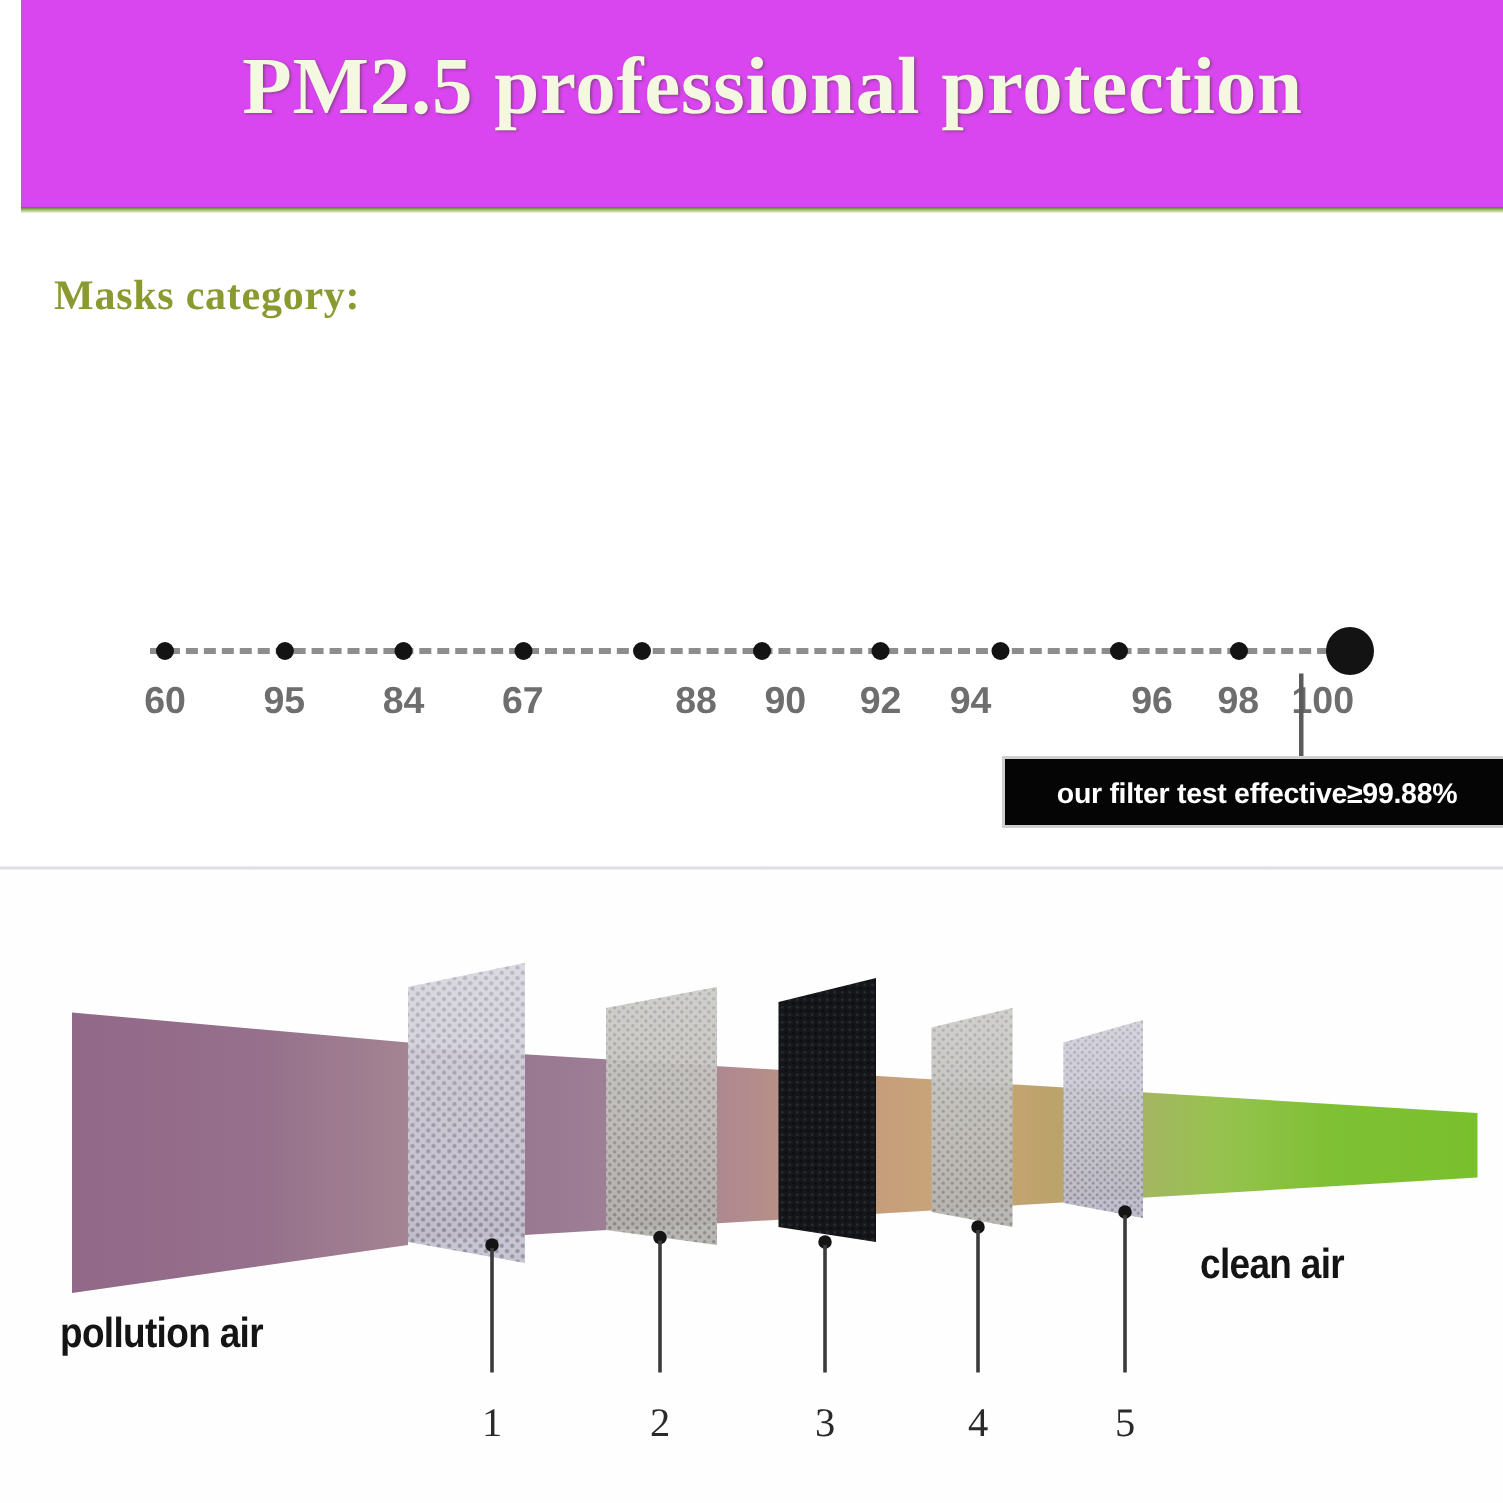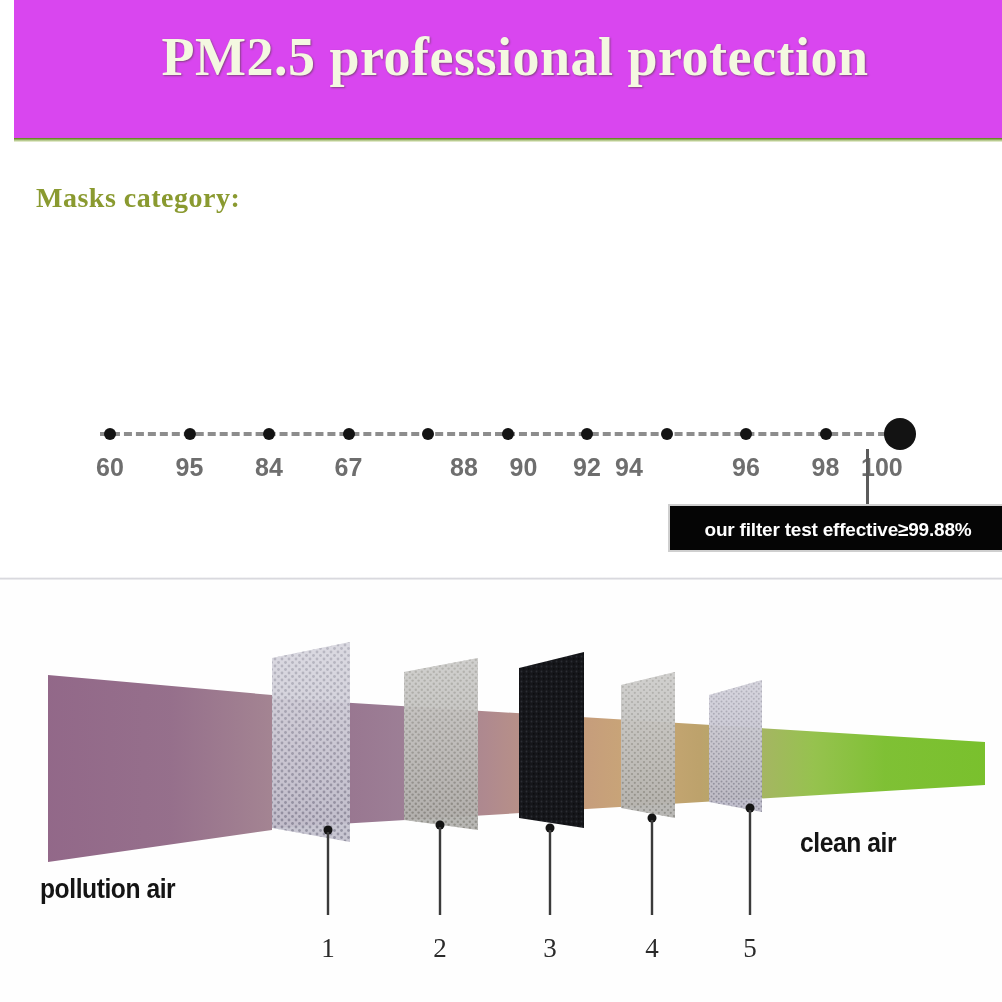--- a/index.html
+++ b/index.html
@@ -241,23 +241,23 @@
         <div class="tick-label" style="left: 269px;">84</div>
         <div class="tick-dot" style="left: 348.5px;"></div>
         <div class="tick-label" style="left: 348.5px;">67</div>
         <div class="tick-dot" style="left: 428px;"></div>
         <div class="tick-label" style="left: 428px; margin-left: 36px;">88</div>
         <div class="tick-dot" style="left: 507.5px;"></div>
         <div class="tick-label" style="left: 507.5px; margin-left: 16px;">90</div>
         <div class="tick-dot" style="left: 587px;"></div>
         <div class="tick-label" style="left: 587px; text-align: center;">92</div>
         <div class="tick-dot" style="left: 666.5px;"></div>
-        <div class="tick-label" style="left: 629px;">94</div>
+        <div class="tick-label" style="left: 647px;">94</div>
         <div class="tick-dot" style="left: 746px;"></div>
-        <div class="tick-label" style="left: 746px;">96</div>
+        <div class="tick-label" style="left: 768px;">96</div>
         <div class="tick-dot" style="left: 825.5px;"></div>
         <div class="tick-label" style="left: 825.5px;">98</div>
         <div class="tick-dot" style="left: 905px;"></div>
         <div class="tick-label last" style="left: 861px;">100</div>
         <div class="tick-dot big" style="left: 900.23px;"></div>
       </div>
     <div class="drop-arrow-line"></div>
     <div class="drop-arrow-head"></div>
   </div>
 

